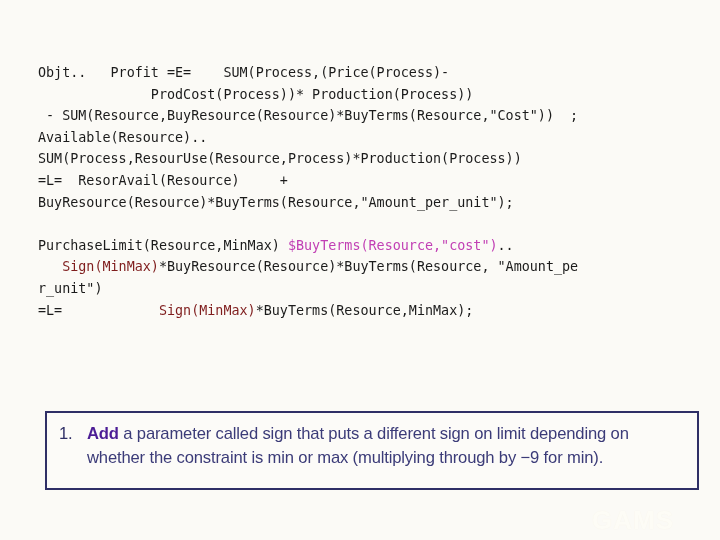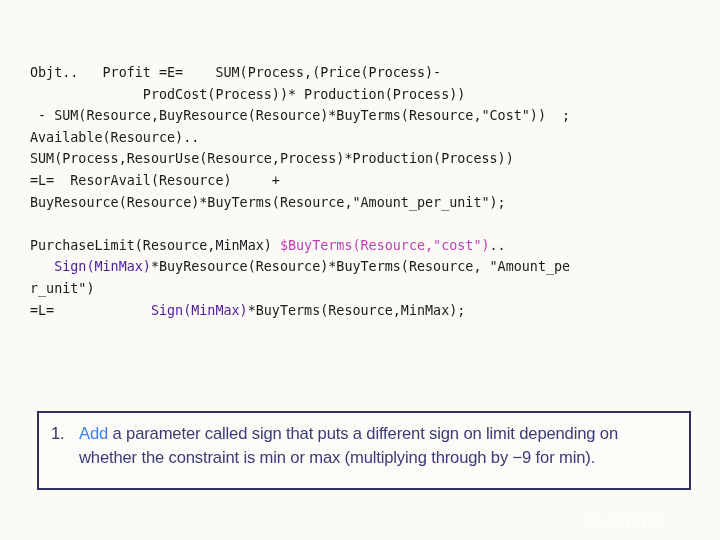--- a/index.html
+++ b/index.html
@@ -10,21 +10,21 @@
     width: 720px;
     height: 540px;
     background: #fbfaf6;
     font-family: "Liberation Sans", sans-serif;
     overflow: hidden;
     position: relative;
   }
 
   #slide {
     position: absolute;
-    left: 0;
+    left: 8px;
     top: 0;
     width: 672px;
     height: 540px;
   }
 
   
   #code-block {
     position: absolute;
     left: 30px;
     top: 62px;
@@ -38,21 +38,21 @@
   }
   #code-block .code-line {
     white-space: pre;
     min-height: 21.6px;
   }
   #code-block .code-line.blank {
     height: 21.6px;
   }
   .tok-plain   { color: #1b1b1b; }
   .tok-magenta { color: #c13fb4; }
-  .tok-blue    { color: #4c1d95; text-align: right; }
+  .tok-blue    { color: #7f1d1d; text-align: right; }
 
   
   #callout-box {
     position: absolute;
     left: 37px;
     top: 411px;
     width: 654px;
     height: 79px;
     box-sizing: border-box;
     border: 2px solid #2f2f66;
@@ -71,21 +71,21 @@
     color: #3b3b78;
     letter-spacing: -0.15px;
   }
   #callout-marker {
     position: absolute;
     left: -28px;
     top: 0;
     font-size: 16.6px;
     color: #2f2f66;
   }
-  .b { font-weight: normal; color: #3b82f6; text-align: center; }
+  .b { font-weight: bold; color: #4c1d95; text-align: center; }
 
   
   #watermark {
     position: absolute;
     right: 6px;
     bottom: 4px;
     font-family: "Liberation Sans", sans-serif;
     font-size: 26px;
     font-weight: bold;
     letter-spacing: 1px;

